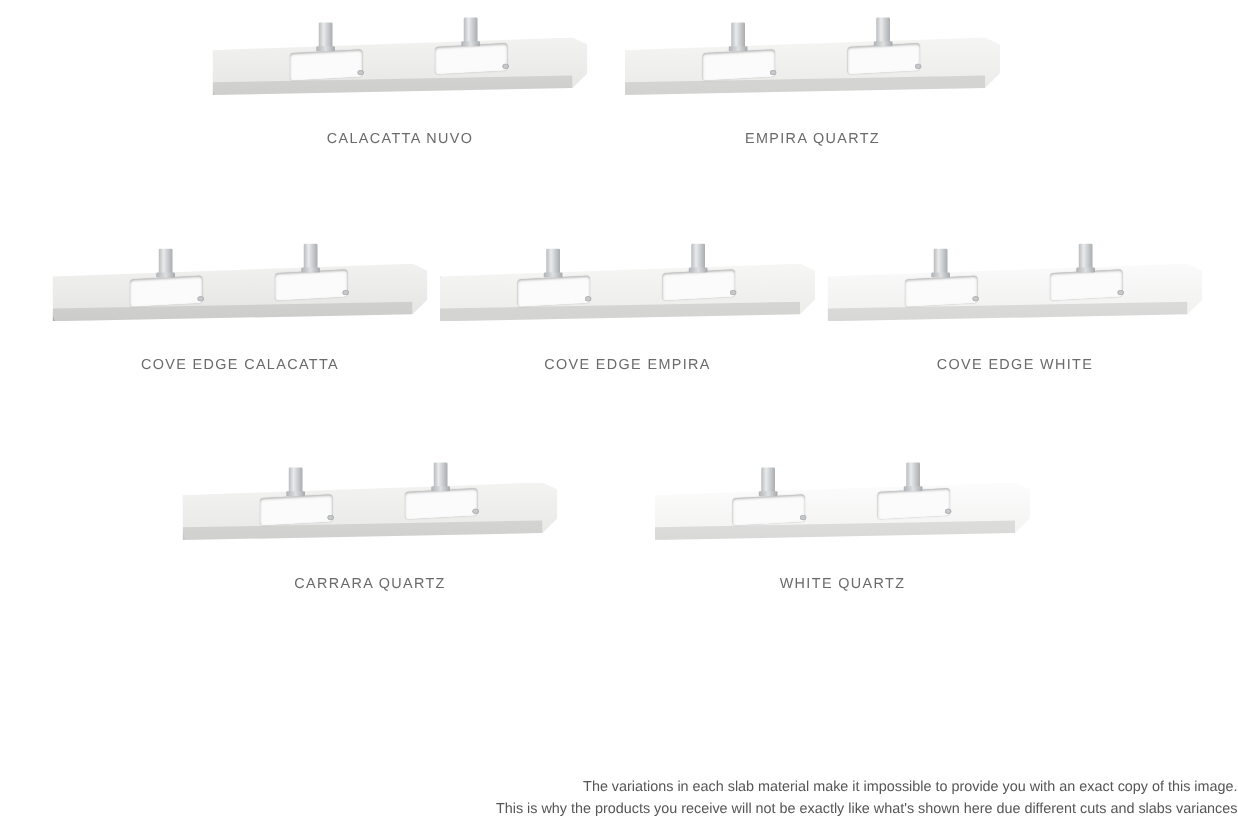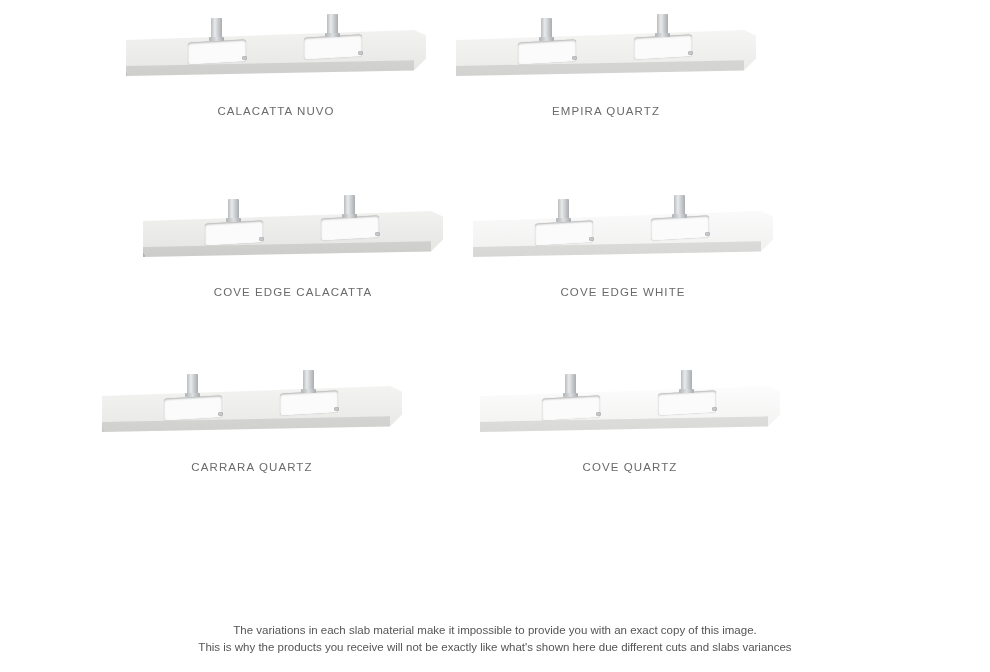--- a/index.html
+++ b/index.html
@@ -13,20 +13,21 @@
     font-family: "Liberation Sans", sans-serif;
     color: #555555;
     position: relative;
     overflow: hidden;
   }
   .grid {
     position: absolute;
     top: 0;
     left: 0;
     width: 882px;
+    padding-left: 44px;
   }
   .row {
     display: flex;
     justify-content: center;
     align-items: flex-start;
   }
   .cell {
     width: 330px;
     display: flex;
     flex-direction: column;
@@ -187,21 +188,21 @@
       linear-gradient(70deg, rgba(175,175,175,0.26) 0 2px, rgba(0,0,0,0) 2px 52px),
       linear-gradient(128deg, rgba(185,185,185,0.22) 0 2px, rgba(0,0,0,0) 2px 70px),
       linear-gradient(180deg, #f4f4f2, #e9e9e7);
   }
 
   .footer {
     position: absolute;
     left: 0;
     bottom: 16px;
     width: 990px;
-    text-align: center;
+    text-align: right;
     font-size: 11.5px;
     line-height: 17px;
     color: #555555;
   }
 </style>
 </head>
 <body>
 
 <div class="grid">
 
@@ -250,20 +251,35 @@
           <div class="sink right"></div>
           <div class="drain left"></div>
           <div class="drain right"></div>
           <div class="faucet left"></div>
           <div class="faucet right"></div>
         </div>
       </div>
       <div class="label">COVE EDGE CALACATTA</div>
     </div>
 
+    <div class="cell">
+      <div class="swatch-wrap">
+        <div class="counter">
+          <div class="slab m-cove-empira"></div>
+          <div class="slab-edge"></div>
+          <div class="sink left"></div>
+          <div class="sink right"></div>
+          <div class="drain left"></div>
+          <div class="drain right"></div>
+          <div class="faucet left"></div>
+          <div class="faucet right"></div>
+        </div>
+      </div>
+      <div class="label">COVE EDGE EMPIRA</div>
+    </div>
 
     <div class="cell">
       <div class="swatch-wrap">
         <div class="counter">
           <div class="slab m-cove-white"></div>
           <div class="slab-edge"></div>
           <div class="sink left"></div>
           <div class="sink right"></div>
           <div class="drain left"></div>
           <div class="drain right"></div>
@@ -299,21 +315,21 @@
           <div class="slab m-white-quartz"></div>
           <div class="slab-edge"></div>
           <div class="sink left"></div>
           <div class="sink right"></div>
           <div class="drain left"></div>
           <div class="drain right"></div>
           <div class="faucet left"></div>
           <div class="faucet right"></div>
         </div>
       </div>
-      <div class="label">COVE QUARTZ</div>
+      <div class="label">WHITE QUARTZ</div>
     </div>
   </div>
 
 
 </div>
 
 <div class="footer">
   <div>The variations in each slab material make it impossible to provide you with an exact copy of this image.</div>
   <div>This is why the products you receive will not be exactly like what's shown here due different cuts and slabs variances</div>
 </div>

